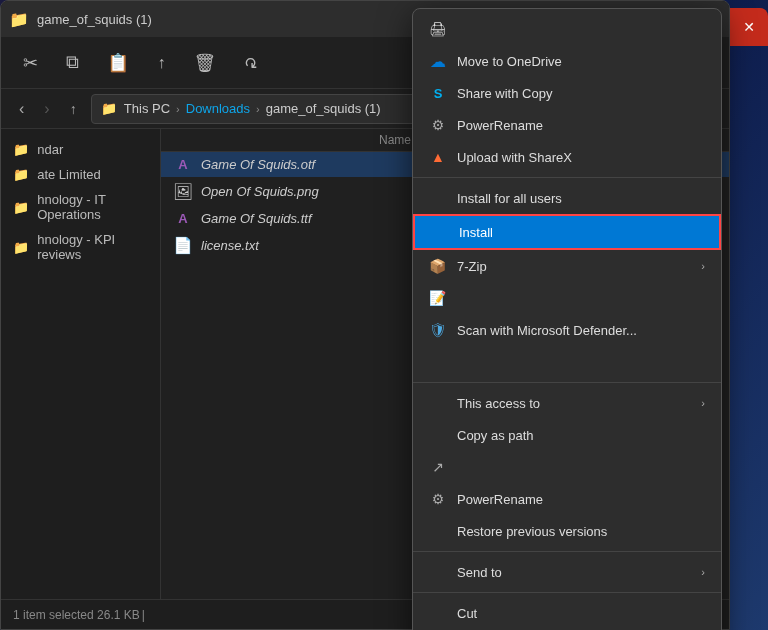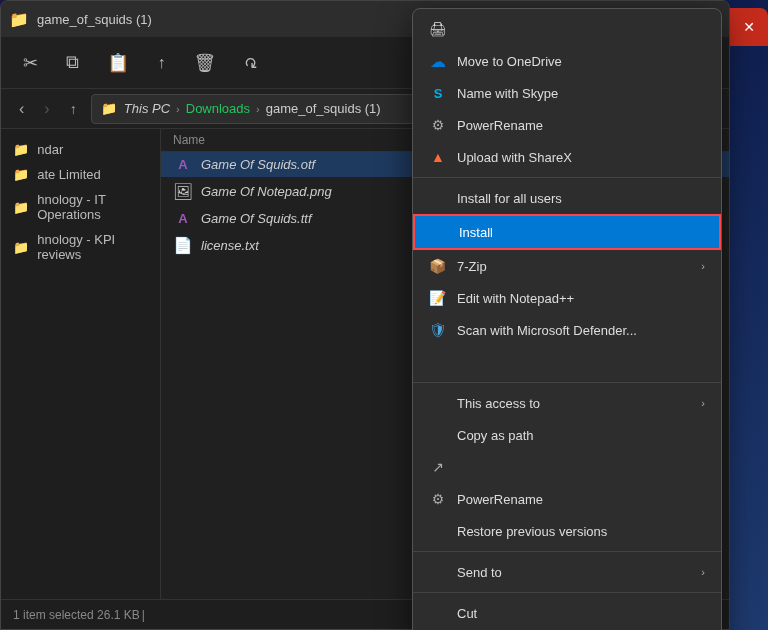--- a/index.html
+++ b/index.html
@@ -167,21 +167,21 @@
     .file-list-header {
       display: flex;
       padding: 4px 12px;
       border-bottom: 1px solid #333;
       color: #888;
       font-size: 12px;
       position: sticky;
       top: 0;
       background: #202020;
     }
-    .col-name { flex: 2; }
+    .col-name { flex: 2; text-align: center; }
     .col-type { width: 100px; }
     .file-row {
       display: flex;
       align-items: center;
       padding: 5px 12px;
       color: #ccc;
       font-size: 13px;
       cursor: pointer;
       gap: 8px;
     }
@@ -302,23 +302,23 @@
       <span style="font-size:10px;">▾</span>
     </button>
   </div>
 
   <div class="address-bar">
     <button style="background:transparent;border:none;color:#aaa;cursor:pointer;font-size:16px;padding:2px 6px;">‹</button>
     <button style="background:transparent;border:none;color:#555;cursor:pointer;font-size:16px;padding:2px 6px;">›</button>
     <button style="background:transparent;border:none;color:#aaa;cursor:pointer;font-size:14px;padding:2px 6px;">↑</button>
     <div class="breadcrumb">
       <span style="color:#ccc;">📁</span>
-      <span style="color:#ccc;font-style:italic;">This PC</span>
+      <span style="color:#ccc;">This PC</span>
       <span class="breadcrumb-sep">›</span>
-      <span style="color:#22c55e;">Downloads</span>
+      <span style="color:#0ea5e9;">Downloads</span>
       <span class="breadcrumb-sep">›</span>
       <span style="color:#ccc;">game_of_squids (1)</span>
     </div>
     <div class="search-box">
       <span style="margin-right:4px;">🔍</span>
     </div>
   </div>
 
   <div class="main-area">
 
@@ -348,21 +348,21 @@
       </div>
 
       <div class="file-row selected">
         <span class="file-icon" style="color:#9b59b6;font-weight:bold;font-size:13px;">A</span>
         <span class="file-name">Game Of Squids.otf</span>
         <span class="file-type">OpenT</span>
       </div>
 
       <div class="file-row">
         <span class="file-icon">🖼</span>
-        <span class="file-name">Game Of Notepad.png</span>
+        <span class="file-name">Open Of Squids.png</span>
         <span class="file-type">PNG F</span>
       </div>
 
       <div class="file-row">
         <span class="file-icon" style="color:#9b59b6;font-weight:bold;font-size:13px;">A</span>
         <span class="file-name">Game Of Squids.ttf</span>
         <span class="file-type">TrueTy</span>
       </div>
 
       <div class="file-row">
@@ -385,21 +385,21 @@
     <span class="ctx-icon">🖨</span>
   </div>
 
   <div class="ctx-item">
     <span class="ctx-icon" style="color:#0078d4;font-size:16px;">☁</span>
     <span class="ctx-label">Move to OneDrive</span>
   </div>
 
   <div class="ctx-item">
     <span class="ctx-icon skype-icon" style="font-weight:bold;font-size:13px;color:#00aff0;">S</span>
-    <span class="ctx-label">Name with Skype</span>
+    <span class="ctx-label">Share with Copy</span>
   </div>
 
   <div class="ctx-item">
     <span class="ctx-icon" style="color:#aaa;">⚙</span>
     <span class="ctx-label">PowerRename</span>
   </div>
 
   <div class="ctx-item">
     <span class="ctx-icon" style="color:#ff6b35;">▲</span>
     <span class="ctx-label">Upload with ShareX</span>
@@ -418,21 +418,20 @@
   </div>
 
   <div class="ctx-item">
     <span class="ctx-icon" style="color:#e8a020;">📦</span>
     <span class="ctx-label">7-Zip</span>
     <span class="ctx-arrow">›</span>
   </div>
 
   <div class="ctx-item">
     <span class="ctx-icon" style="color:#67c7c1;">📝</span>
-    <span class="ctx-label">Edit with Notepad++</span>
   </div>
 
   <div class="ctx-item">
     <span class="ctx-icon" style="color:#4ea8e0;">🛡</span>
     <span class="ctx-label">Scan with Microsoft Defender...</span>
   </div>
 
   <div class="ctx-item">
     <span class="ctx-icon"></span>
   </div>

